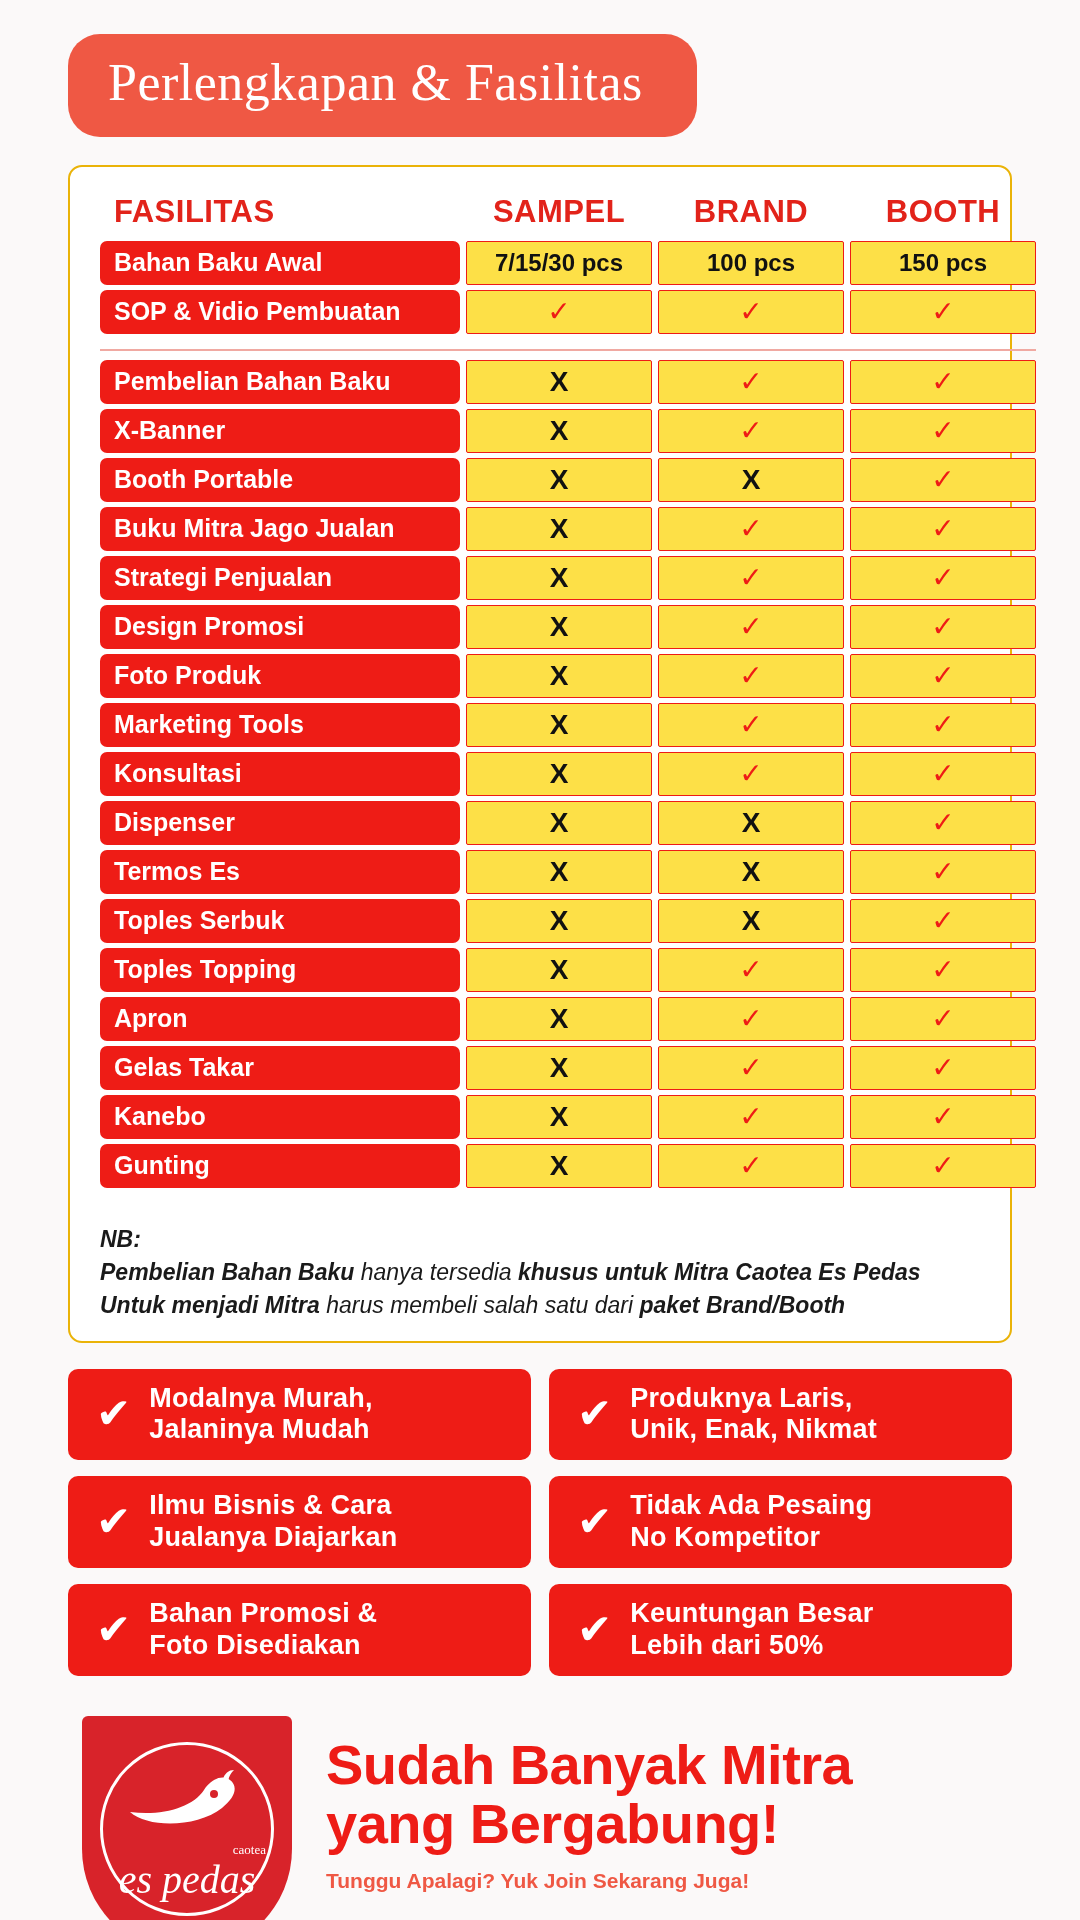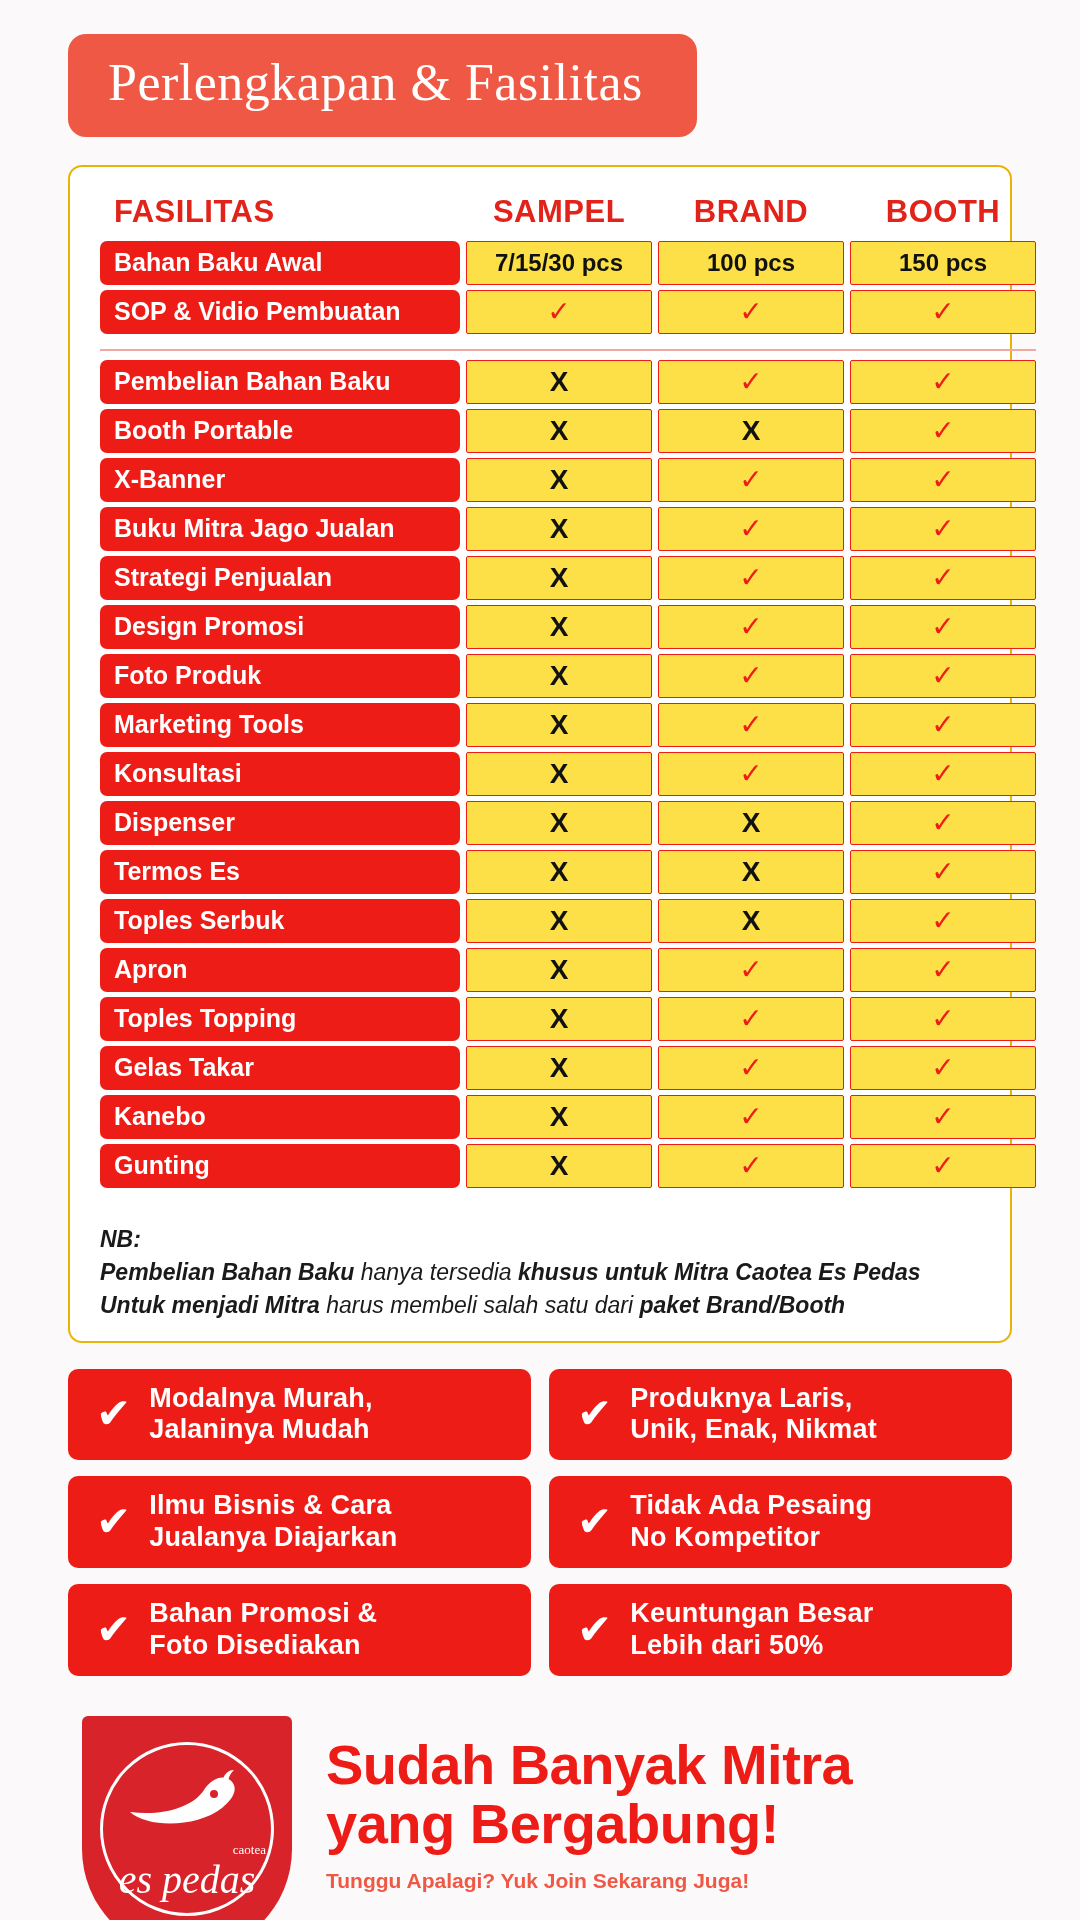--- a/index.html
+++ b/index.html
@@ -10,21 +10,21 @@
   }
   body { position: relative; overflow: hidden; }
 
   
   .header-wrap { padding: 34px 0 0 0; }
   .header-badge {
     margin-left: 68px;
     display: inline-block;
     background: #ef5844;
     color: #ffffff;
-    border-radius: 18px;
+    border-radius: 32px;
     padding: 22px 54px 26px 40px;
     font-family: "Liberation Serif", serif;
     font-size: 52px;
     letter-spacing: 0.5px;
     line-height: 1.05;
   }
 
   
   .table-card {
     margin: 28px 68px 0 68px;
@@ -227,32 +227,32 @@
         </tr>
     </tbody>
     <tbody id="tbody-main">
         <tr>
           <td class="name">Pembelian Bahan Baku</td>
           <td class="val"><span class="cross">X</span></td>
           <td class="val"><span class="check">✓</span></td>
           <td class="val"><span class="check">✓</span></td>
         </tr>
         <tr>
+          <td class="name">X-Banner</td>
+          <td class="val"><span class="cross">X</span></td>
+          <td class="val"><span class="check">✓</span></td>
+          <td class="val"><span class="check">✓</span></td>
+        </tr>
+        <tr>
           <td class="name">Booth Portable</td>
           <td class="val"><span class="cross">X</span></td>
           <td class="val"><span class="cross">X</span></td>
           <td class="val"><span class="check">✓</span></td>
         </tr>
         <tr>
-          <td class="name">X-Banner</td>
-          <td class="val"><span class="cross">X</span></td>
-          <td class="val"><span class="check">✓</span></td>
-          <td class="val"><span class="check">✓</span></td>
-        </tr>
-        <tr>
           <td class="name">Buku Mitra Jago Jualan</td>
           <td class="val"><span class="cross">X</span></td>
           <td class="val"><span class="check">✓</span></td>
           <td class="val"><span class="check">✓</span></td>
         </tr>
         <tr>
           <td class="name">Strategi Penjualan</td>
           <td class="val"><span class="cross">X</span></td>
           <td class="val"><span class="check">✓</span></td>
           <td class="val"><span class="check">✓</span></td>
@@ -293,27 +293,27 @@
           <td class="val"><span class="cross">X</span></td>
           <td class="val"><span class="check">✓</span></td>
         </tr>
         <tr>
           <td class="name">Toples Serbuk</td>
           <td class="val"><span class="cross">X</span></td>
           <td class="val"><span class="cross">X</span></td>
           <td class="val"><span class="check">✓</span></td>
         </tr>
         <tr>
+          <td class="name">Toples Topping</td>
+          <td class="val"><span class="cross">X</span></td>
+          <td class="val"><span class="check">✓</span></td>
+          <td class="val"><span class="check">✓</span></td>
+        </tr>
+        <tr>
           <td class="name">Apron</td>
-          <td class="val"><span class="cross">X</span></td>
-          <td class="val"><span class="check">✓</span></td>
-          <td class="val"><span class="check">✓</span></td>
-        </tr>
-        <tr>
-          <td class="name">Toples Topping</td>
           <td class="val"><span class="cross">X</span></td>
           <td class="val"><span class="check">✓</span></td>
           <td class="val"><span class="check">✓</span></td>
         </tr>
         <tr>
           <td class="name">Gelas Takar</td>
           <td class="val"><span class="cross">X</span></td>
           <td class="val"><span class="check">✓</span></td>
           <td class="val"><span class="check">✓</span></td>
         </tr>

